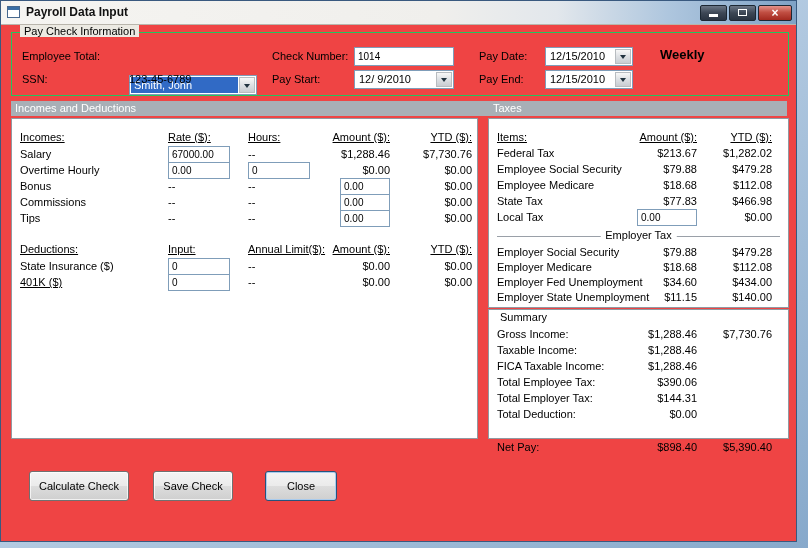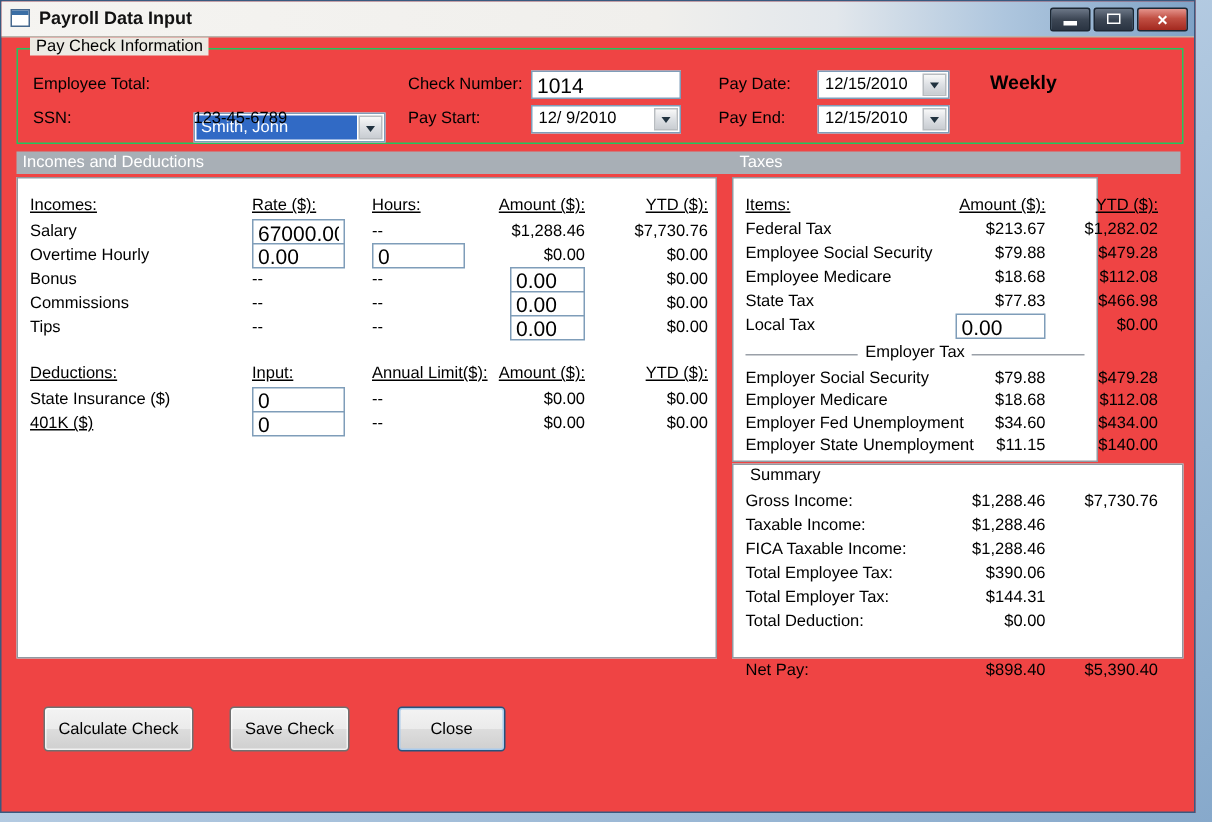--- a/index.html
+++ b/index.html
@@ -28,37 +28,37 @@
   .g-min{position:absolute;left:8px;bottom:3px;width:9px;height:3px;background:#fff;}
   .g-max{position:absolute;left:8px;top:3px;width:9px;height:7px;border:1px solid #fff;box-sizing:border-box;}
   .g-close{position:absolute;left:0;top:0;right:0;bottom:1px;color:#fff;font-weight:bold;font-size:12px;text-align:center;line-height:14px;}
   
   .lbl{position:absolute;white-space:nowrap;}
   .gbox{position:absolute;border:1px solid #22c55e;}
   .gbox-caption{position:absolute;top:-8px;left:8px;background:#eceae3;padding:0 4px;white-space:nowrap;}
   #gb-paycheck{left:10px;top:31px;width:776px;height:62px;}
   .textbox{
     position:absolute;border:1px solid #7f9db9;background:#fff;box-sizing:border-box;
-    font-family:inherit;font-size:14px;padding:0 3px;color:#000;
+    font-family:inherit;font-size:10px;padding:0 3px;color:#000;
   }
   
   .combo{position:absolute;border:1px solid #7f9db9;background:#fff;box-sizing:border-box;}
   .combo-sel{position:absolute;left:1px;top:1px;bottom:1px;right:18px;background:#316ac5;color:#fff;line-height:16px;padding-left:3px;white-space:nowrap;overflow:hidden;}
   .dtp-text{position:absolute;left:4px;top:2px;white-space:nowrap;}
   .dd-btn{position:absolute;right:1px;top:1px;bottom:1px;width:16px;border:1px solid #b8bcc0;box-sizing:border-box;
     background:linear-gradient(#f8f8f8,#dde0e4 50%,#c9cdd2);display:flex;align-items:center;justify-content:center;cursor:default;}
   .dd-tri{width:0;height:0;border:3px solid transparent;border-top:4px solid #21323f;margin-top:4px;}
   .bold-freq{font-weight:bold;font-size:13px;}
   
   #strip{position:absolute;left:10px;top:100px;width:776px;height:15px;background:#a8afb6;}
   .strip-lbl{position:absolute;top:1px;color:#fff;white-space:nowrap;}
   
   .wpanel{position:absolute;background:#fff;border:1px solid #9199a1;box-sizing:border-box;}
   #panel-incomes{left:10px;top:117px;width:467px;height:321px;}
-  #panel-taxes{left:487px;top:117px;width:244px;height:190px;}
+  #panel-taxes{left:487px;top:117px;width:301px;height:190px;}
   #panel-summary{left:487px;top:308px;width:301px;height:130px;}
   .u{text-decoration:underline;}
   .lrow,.trow,.srow{position:absolute;left:8px;height:14px;line-height:13px;}
   .lrow{width:452px;} .trow,.srow{width:285px;}
   .lrow span,.trow span,.srow span{position:absolute;white-space:nowrap;}
   
   .c-name{left:0;width:145px;}
   .c-rate{left:148px;width:70px;}
   .c-hours{left:228px;width:70px;}
   .c-amt{left:296px;width:74px;text-align:right;}

